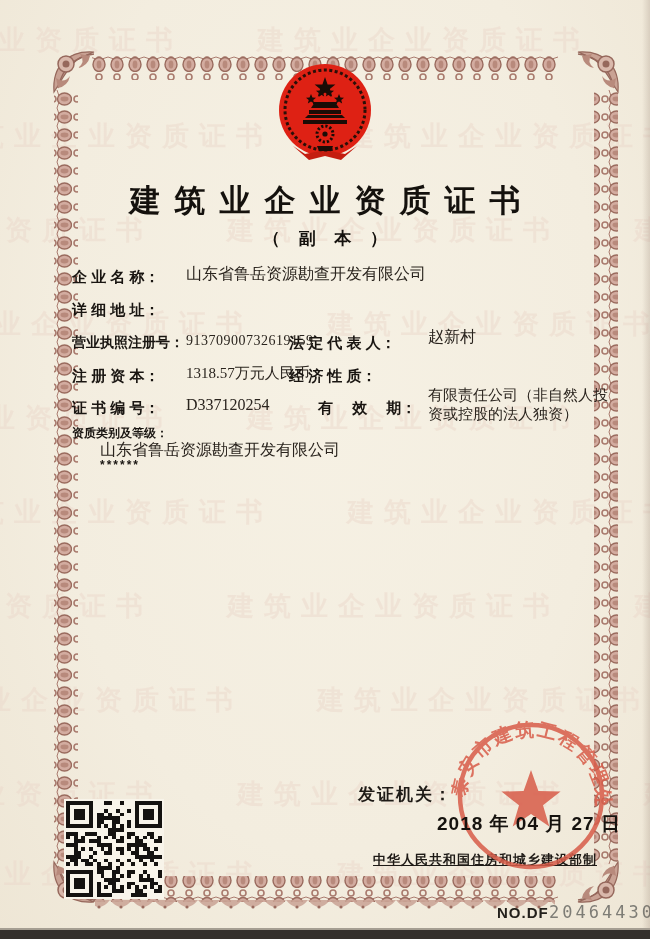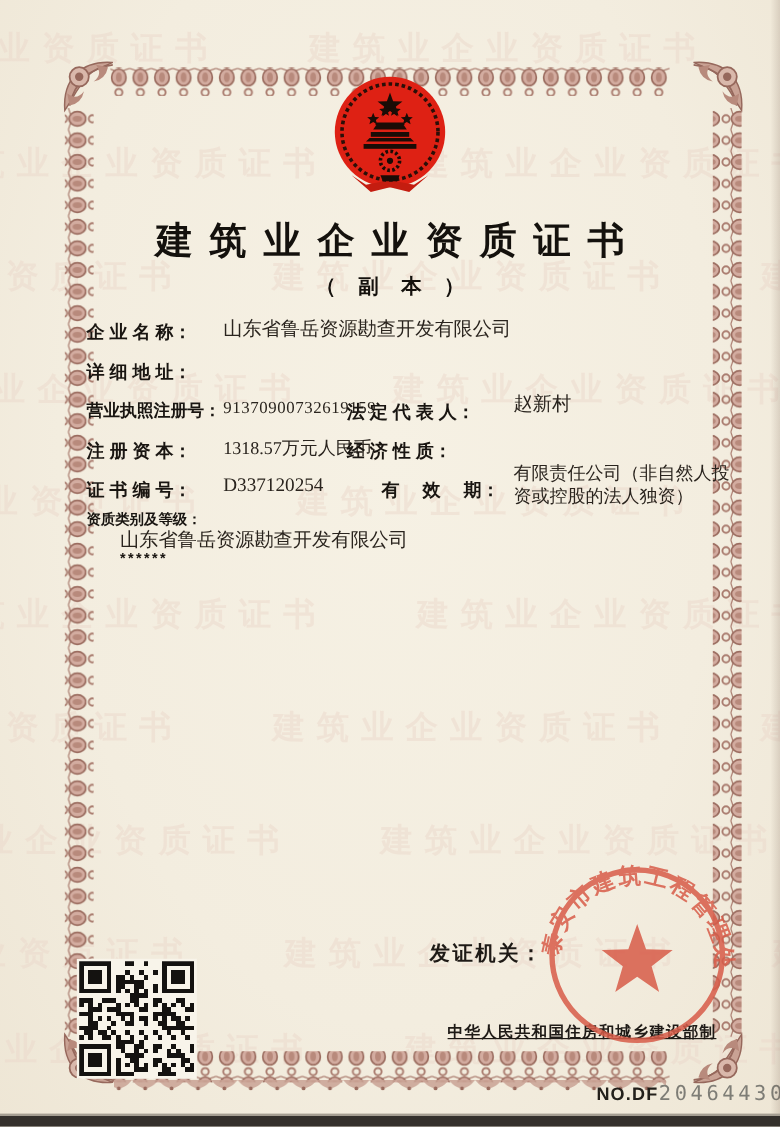--- a/index.html
+++ b/index.html
@@ -145,20 +145,21 @@
 
   <div class="lbl" style="left:72px;top:399px">证 书 编 号：</div>
   <div class="val" style="left:186px;top:396px;font-size:16px">D337120254</div>
   <div class="lbl" style="left:318px;top:399px">有　 效　 期：</div>
 
   <div class="lbl" style="left:72px;top:425px;font-size:12px">资质类别及等级：</div>
   <div class="val" style="left:100px;top:440px">山东省鲁岳资源勘查开发有限公司</div>
   <div class="mask" style="left:100px;top:458px">******</div>
 
   <div class="authority">发证机关：</div>
+  <div class="issue-date">2018 年 04 月 27 日</div>
   <div class="maker">中华人民共和国住房和城乡建设部制</div>
 
   <svg class="seal" width="166" height="162" viewBox="0 0 166 162">
     <defs>
       <path id="sealArc" d="M 17 88 A 66 66 0 1 1 149 88" fill="none"></path>
     </defs>
     <circle cx="83" cy="82" r="71" fill="none" stroke="#d85c49" stroke-width="4.5"></circle>
     <path d="M83 56 l7.4 21 22.2 .6 -17.6 13.6 6.3 21.4 -18.3-12.6 -18.3 12.6 6.3-21.4 -17.6-13.6 22.2-.6 Z" fill="#d85c49"></path>
     <text font-size="19" font-weight="700" fill="#d85c49" letter-spacing="2" font-family="Liberation Sans, sans-serif">
       <textPath href="#sealArc" startOffset="4">泰安市建筑工程管理处</textPath>

